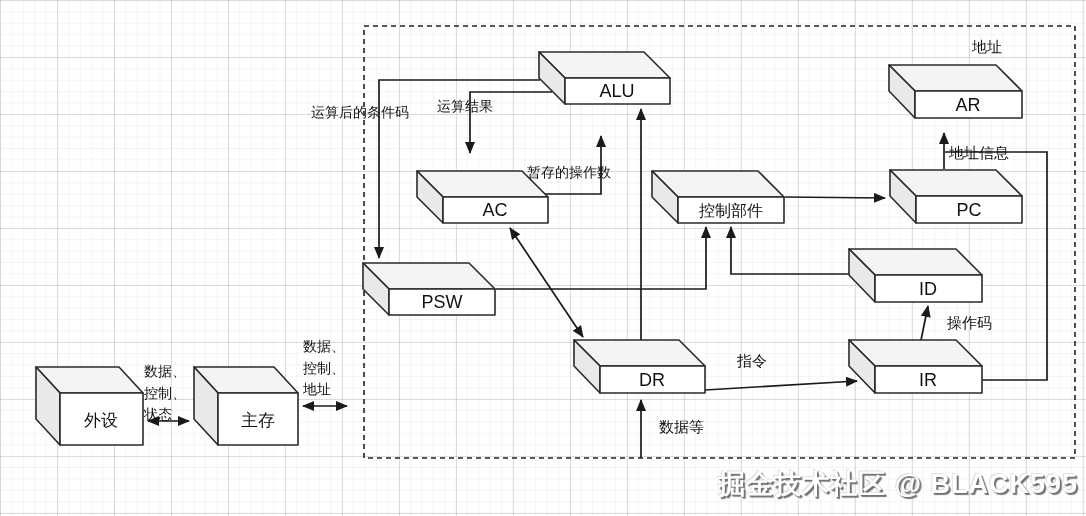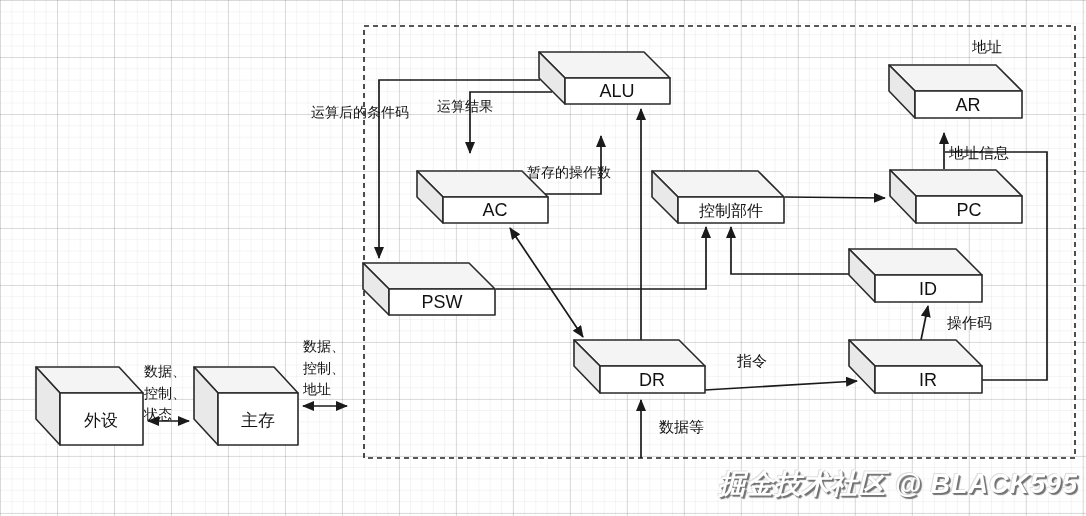--- a/index.html
+++ b/index.html
@@ -32,21 +32,20 @@
   .lbl.m{font-size:15px;}
   .frame{fill:none;stroke:#222;stroke-width:1.6;stroke-dasharray:5 4;}
   .watermark{
     position:absolute;
     right:8px;top:466px;
     font-size:27px;font-weight:bold;letter-spacing:1px;
     color:#ffffff;
     text-shadow:2px 2px 1px rgba(110,110,110,0.95),
                 -1px -1px 0 rgba(215,215,215,0.8),
                 1px 1px 0 rgba(150,150,150,0.9);
-    font-style:italic;
   }
 </style>
 </head>
 <body>
 
 <div class="canvas">
   <svg width="1086" height="516" viewBox="0 0 1086 516">
     <defs>
       <marker id="mE" markerUnits="userSpaceOnUse" markerWidth="14" markerHeight="12" refX="11" refY="5" orient="auto">
         <path d="M0,0 L12,5 L0,10 Z" fill="#1a1a1a"></path>

